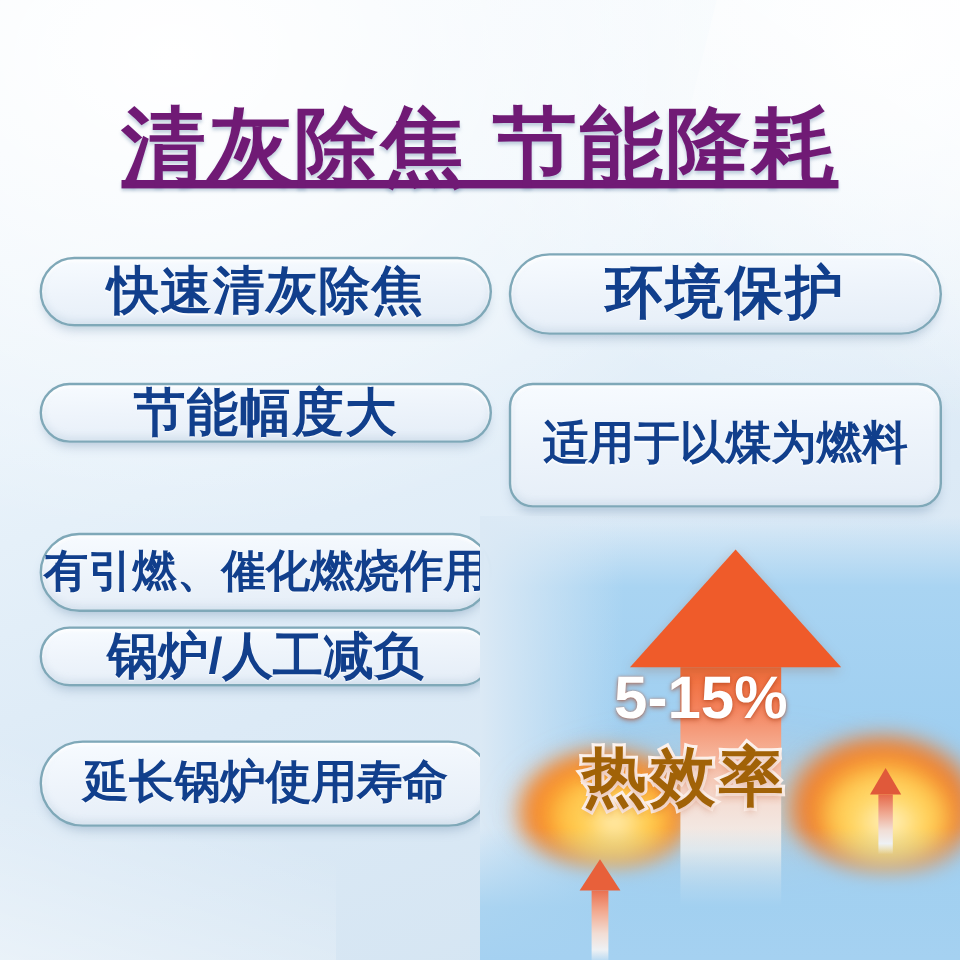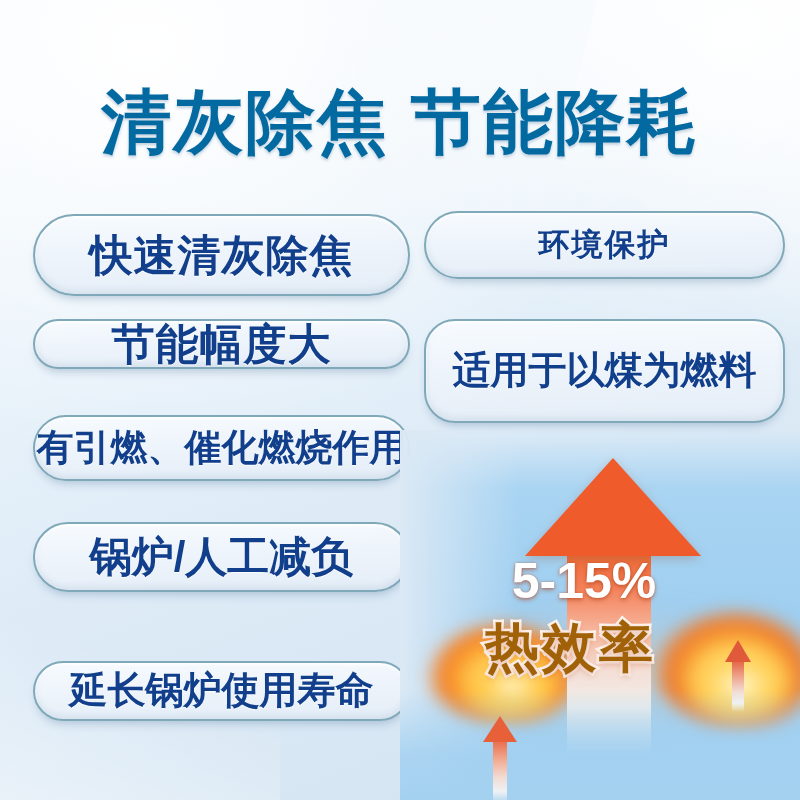--- a/index.html
+++ b/index.html
@@ -28,23 +28,24 @@
     pointer-events:none;
   }
 
   
   #title {
     position:absolute; left:0; top:76px; width:800px;
     text-align:center;
     font-size:70px;
     font-weight:bold;
     letter-spacing:2px;
-    color:#0369a1;
+    color:#701a75;
     text-shadow:0 2px 3px rgba(120,150,180,.45);
     white-space:nowrap;
+    text-decoration:underline;
   }
 
   
   .pill {
     position:absolute;
     display:flex; align-items:center; justify-content:center;
     text-align:center;
     border-radius:999px;
     border:2px solid #7fa8b8;
     background:linear-gradient(178deg,#f7fbff 0%, #eef4fb 45%, #e4edf7 100%);
@@ -53,29 +54,29 @@
       inset 0 2px 3px rgba(255,255,255,.95),
       inset 0 -3px 6px rgba(160,185,210,.28);
     color:#113f8c;
     font-weight:bold;
     line-height:1.08;
     text-shadow:0 1px 1px rgba(255,255,255,.85);
   }
   .pill.lc { left:33px;  width:377px; }
   .pill.rc { left:424px; width:361px; }
 
-  #pill-l1 { top:214px; height:82px; font-size:43px; letter-spacing:1px; }
+  #pill-l1 { top:214px; height:58px; font-size:43px; letter-spacing:1px; }
   #pill-l2 { top:319px; height:50px; font-size:43px; letter-spacing:1px; }
-  #pill-l3 { top:415px; height:66px; font-size:37px;font-family:Liberation Serif, serif; }
-  #pill-l4 { top:522px; height:70px; font-size:42px; }
-  #pill-l5 { top:617px; height:60px; font-size:38px;margin-top:44px; }
-
-  #pill-r1 { top:211px; height:68px; font-size:31px; letter-spacing:2px; }
+  #pill-l3 { top:444px; height:66px; font-size:37px;font-family:Liberation Serif, serif; }
+  #pill-l4 { top:522px; height:50px; font-size:42px; }
+  #pill-l5 { top:617px; height:72px; font-size:38px; }
+
+  #pill-r1 { top:211px; height:68px; font-size:48px; letter-spacing:2px; }
   #pill-r2 {
-    top:319px; height:104px; font-size:38px; border-radius:31px;
+    top:319px; height:104px; font-size:38px; border-radius:20px;
     flex-direction:row; padding:0 12px;
   }
   #pill-r2 .ln { display:block; }
   #pill-r2 .ln + .ln { margin-top:6px; }
 
   
   #hero {
     position:absolute; left:400px; top:430px;
     width:400px; height:370px;
     overflow:hidden;

